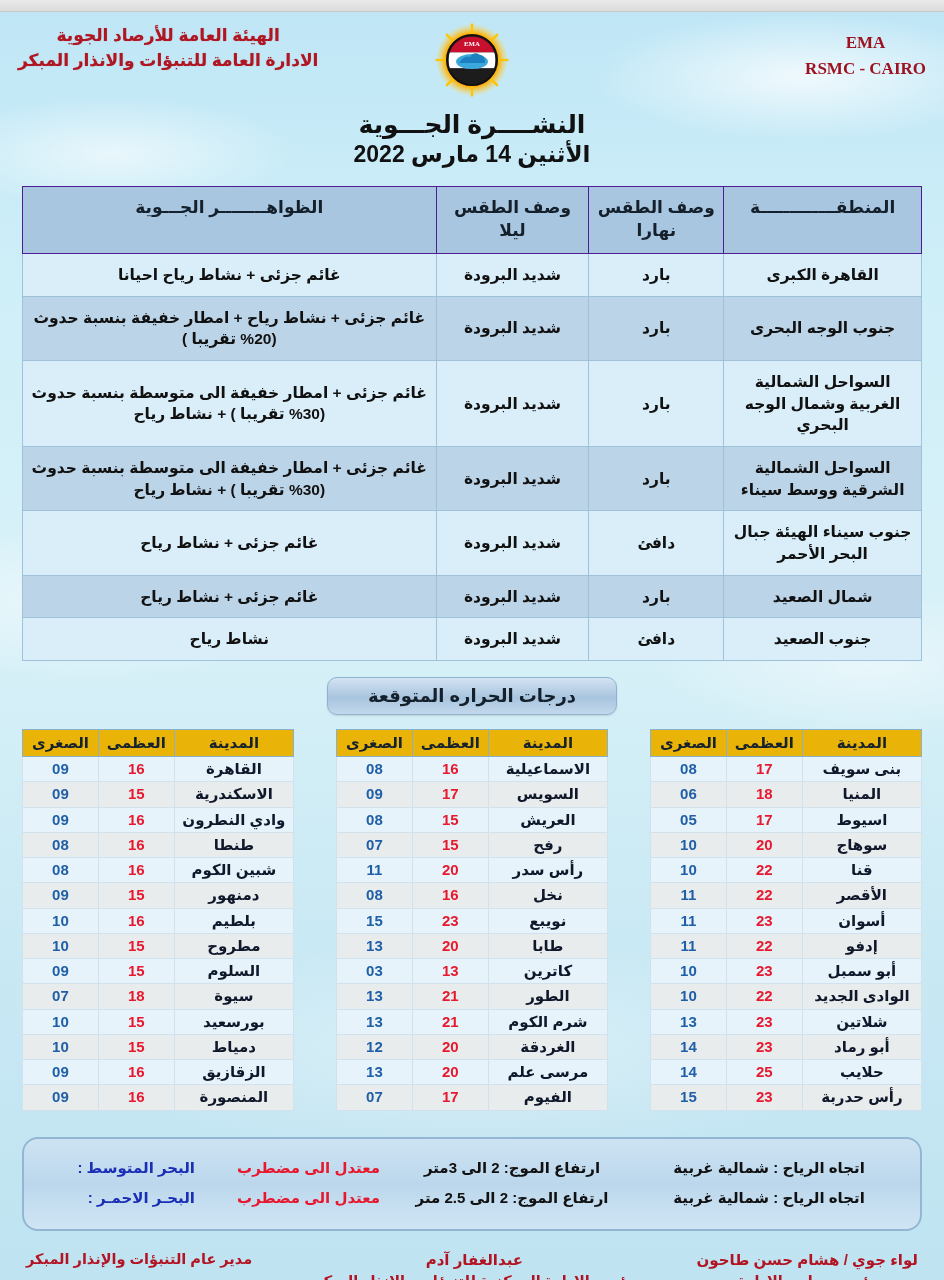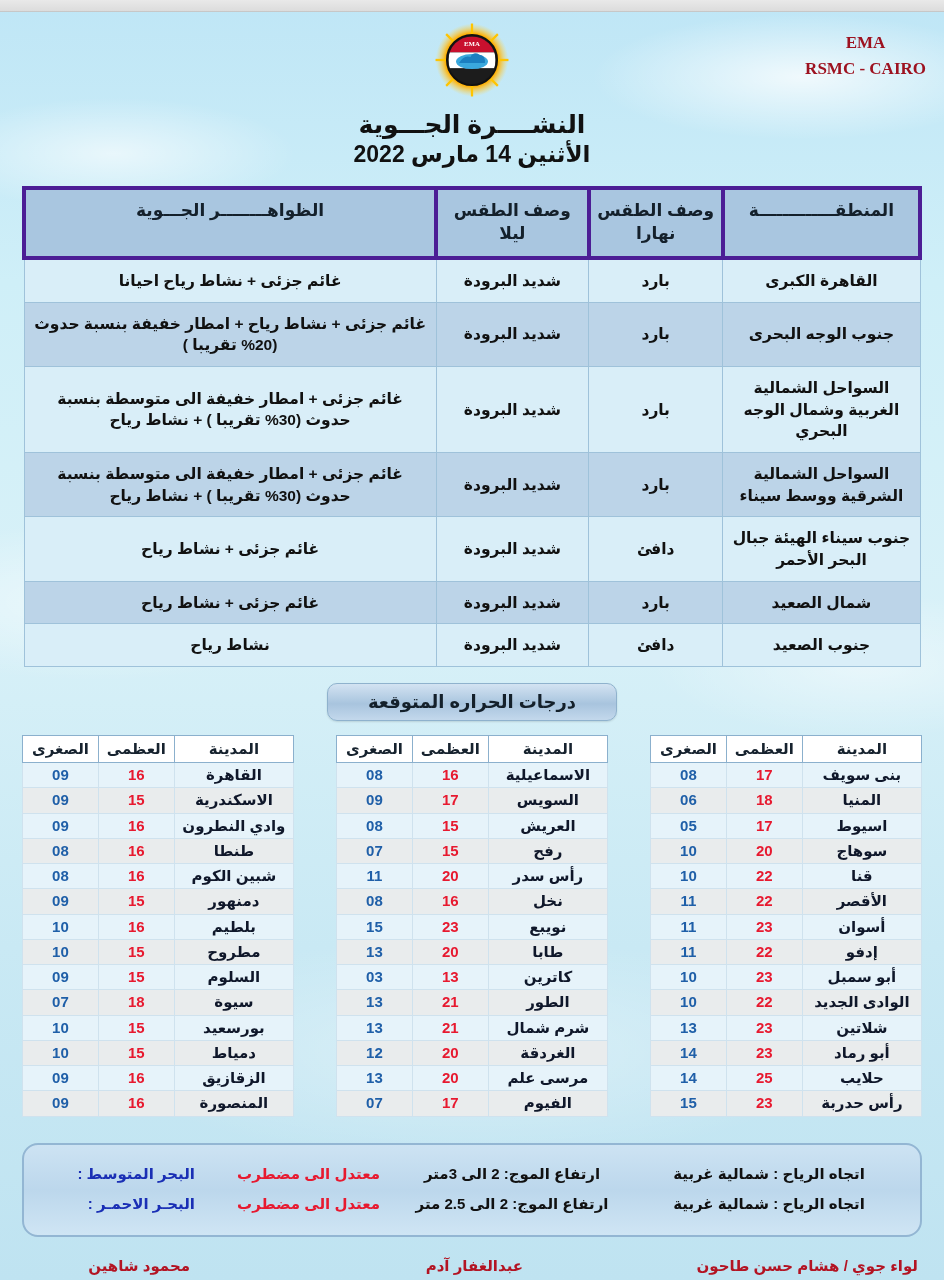--- a/index.html
+++ b/index.html
@@ -85,21 +85,21 @@
     border-collapse: collapse;
     border: 1px solid #8ab3cf;
     table-layout: fixed;
   }
   table.main-table th {
     background: #a9c6e0;
     color: #14202b;
     font-size: 17px;
     font-weight: bold;
     padding: 10px 6px;
-    border: 4px solid #4c1d95;
+    border: 1px solid #4c1d95;
     vertical-align: top;
     line-height: 1.35;
   }
   table.main-table td {
     border: 1px solid #9fc2da;
     padding: 10px 8px;
     text-align: center;
     vertical-align: middle;
     font-size: 15.5px;
     font-weight: bold;
@@ -138,21 +138,21 @@
     gap: 10px;
   }
   .temp-table-box { flex: 0 0 272px; }
   table.temp-table {
     width: 100%;
     border-collapse: collapse;
     border: 1px solid #9ab9d2;
     table-layout: fixed;
   }
   table.temp-table th {
-    background: #ffffff;
+    background: #eab308;
     color: #16222e;
     font-size: 15px;
     font-weight: bold;
     padding: 4px 2px;
     border: 1px solid #8bb0cd;
     text-align: center;
   }
   table.temp-table th.city-h { width: 44%; }
   table.temp-table th.max-h  { width: 28%; }
   table.temp-table th.min-h  { width: 28%; }
@@ -209,20 +209,22 @@
 
 <div id="sky-bg"></div>
 
 <div id="page">
 
   <div class="top-bar"></div>
 
   <div class="header">
 
     <div class="org-block">
+      <div>الهيئة العامة للأرصاد الجوية</div>
+      <div>الادارة العامة للتنبؤات والانذار المبكر</div>
     </div>
 
     <div class="logo-wrap">
       <svg viewBox="0 0 100 100" width="76" height="76" aria-hidden="true">
         <defs>
           <radialGradient id="sung" cx="50%" cy="50%" r="50%">
             <stop offset="45%" stop-color="#ffd800"></stop>
             <stop offset="72%" stop-color="#ffae00"></stop>
             <stop offset="100%" stop-color="#ffd84d" stop-opacity="0"></stop>
           </radialGradient>
@@ -473,21 +475,21 @@
               <td class="city">كاترين</td>
               <td class="max">13</td>
               <td class="min">03</td>
             </tr>
             <tr class="t-odd">
               <td class="city">الطور</td>
               <td class="max">21</td>
               <td class="min">13</td>
             </tr>
             <tr class="t-even">
-              <td class="city">شرم شمال</td>
+              <td class="city">شرم الكوم</td>
               <td class="max">21</td>
               <td class="min">13</td>
             </tr>
             <tr class="t-odd">
               <td class="city">الغردقة</td>
               <td class="max">20</td>
               <td class="min">12</td>
             </tr>
             <tr class="t-even">
               <td class="city">مرسى علم</td>
@@ -597,21 +599,20 @@
       <div class="sea-line">
         <div class="sea-name">البحـر الاحمـر :</div>
         <div class="sea-state">معتدل الى مضطرب</div>
         <div class="sea-wave">ارتفاع الموج: 2 الى 2.5 متر</div>
         <div class="sea-wind">اتجاه الرياح : شمالية غربية</div>
       </div>
     </div>
 
   <div class="signatures" id="signatures">
       <div class="sig-col">
-        <div class="sig-name">محمود شاهين</div>
         <div class="sig-role">مدير عام التنبؤات والإنذار المبكر</div>
       </div>
       <div class="sig-col">
         <div class="sig-name">عبدالغفار آدم</div>
         <div class="sig-role">رئيس الإدارة المركزية للتنبؤات والإنذار المبكر</div>
       </div>
       <div class="sig-col">
         <div class="sig-name">لواء جوي / هشام حسن طاحون</div>
         <div class="sig-role">رئيس مجلس الإدارة</div>
       </div>

